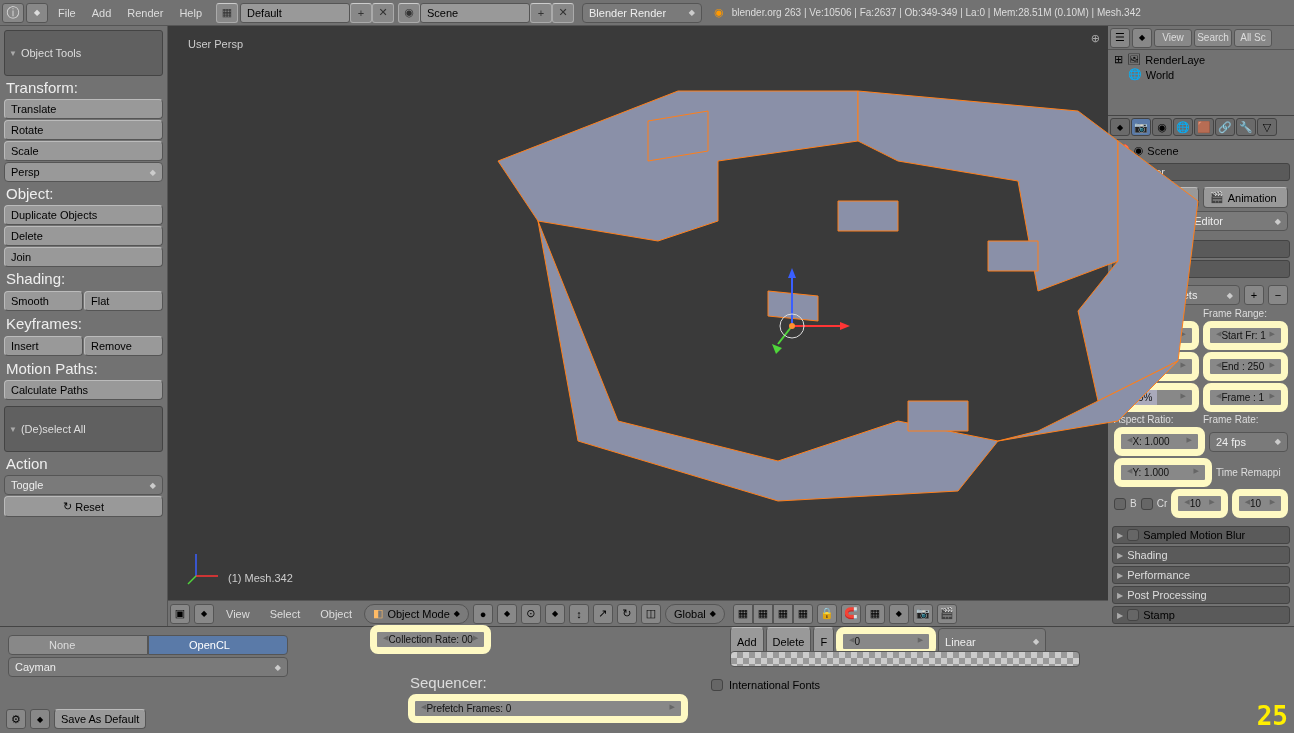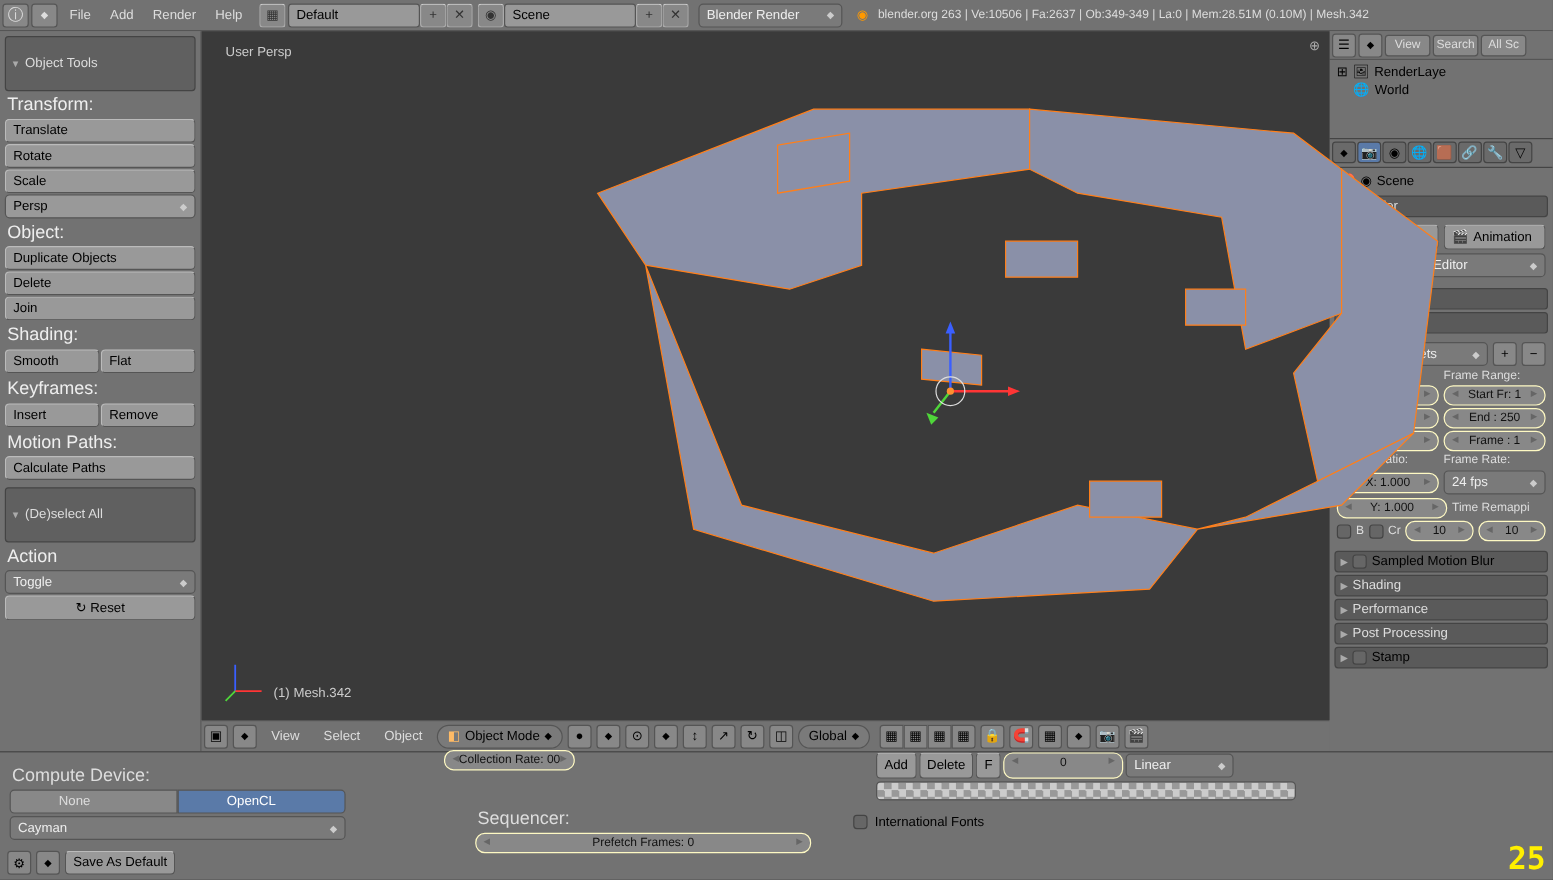--- a/index.html
+++ b/index.html
@@ -41,21 +41,21 @@
 .ptab.act{background:#5a7aa8}
 .ppinned{padding:4px 8px;display:flex;align-items:center;gap:4px;color:#111}
 .psection{margin:2px 4px}
 .pshead{background:#5a5a5a;border:1px solid #444;border-radius:3px;padding:2px 4px;color:#ddd;display:flex;align-items:center;cursor:pointer}
 .pshead::before{content:"▼";margin-right:4px;font-size:8px;color:#aaa}
 .pshead.coll::before{content:"▶"}
 .pbody{padding:4px 2px}
 .pbtn{background:#999;border:1px solid #555;border-top-color:#bbb;border-radius:4px;padding:3px 6px;color:#000;display:flex;align-items:center;gap:4px;cursor:pointer}
 .prow{display:flex;gap:4px;align-items:center;margin:2px 0}
 .nlbl{color:#ddd;font-size:10px}
-.numfield{background:#888;border:1px solid #fef9c3;border-radius:8px;padding:2px 6px;color:#111;text-align:center;flex:1;cursor:pointer;font-size:10px}
+.numfield{background:#888;border:7px solid #fef9c3;border-radius:8px;padding:2px 6px;color:#111;flex:1;cursor:pointer;font-size:10px}
 .numfield::before{content:"◀";font-size:7px;float:left;color:#666}
 .numfield::after{content:"▶";font-size:7px;float:right;color:#666}
 .seg{display:flex;gap:0;margin:2px 0}
 .segb{background:#888;border:1px solid #555;padding:2px 6px;color:#000;cursor:pointer;font-size:10px}
 .segb:first-child{border-radius:4px 0 0 4px}.segb:last-child{border-radius:0 4px 4px 0}
 .segb.act{background:#5a7aa8;color:#fff}
 .chk{width:12px;height:12px;background:#666;border:1px solid #444;border-radius:3px}
 
 .vphdr{height:26px;background:#727272;border-top:1px solid #555;display:flex;align-items:center;padding:2px;gap:4px}
 .pill{height:20px;background:#7a7a7a;border:1px solid #555;border-radius:10px;padding:0 8px;display:flex;align-items:center;gap:4px;color:#eee;cursor:pointer}
@@ -330,30 +330,29 @@
   </div>
 </div>
 
 <div class="prefs">
   <div style="position:absolute;left:370px;top:-2px" class="numfield">Collection Rate: 00</div>
   <div style="position:absolute;left:730px;top:0;display:flex;gap:2px">
     <div class="pbtn">Add</div>
     <div class="pbtn">Delete</div>
     <div class="pbtn">F</div>
     <div class="numfield" style="width:100px">0</div>
-    <div class="ddl" style="width:90px;color:#eee">Linear</div>
+    <div class="ddl" style="width:108px;color:#eee">Linear</div>
   </div>
   <div style="position:absolute;left:730px;top:24px;width:350px;height:16px;background:repeating-conic-gradient(#999 0 25%,#ccc 0 50%) 0 0/12px 12px;border:1px solid #555;border-radius:4px"></div>
-  <div class="lbl" style="color:#ddd">Compute Device:</div>
   <div style="display:flex;width:280px">
     <div class="tabbtn" style="flex:1;border-radius:4px 0 0 4px">None</div>
     <div class="tabbtn act" style="flex:1;border-radius:0 4px 4px 0">OpenCL</div>
   </div>
   <div class="ddl" style="width:280px;margin-top:2px;color:#eee">Cayman</div>
-  <div style="position:absolute;left:396px;top:44px">
+  <div style="position:absolute;left:408px;top:44px">
     <div class="lbl" style="color:#ddd">Sequencer:</div>
     <div class="numfield" style="width:280px">Prefetch Frames: 0</div>
   </div>
   <div class="cb" style="position:absolute;left:711px;top:52px">
       <span class="chk"></span>
       <span>International Fonts</span>
     </div>
   <div style="position:absolute;left:6px;bottom:4px;display:flex;gap:4px">
     <div class="sqicon">⚙</div>
     <div class="sqicon" style="font-size:8px">◆</div>

